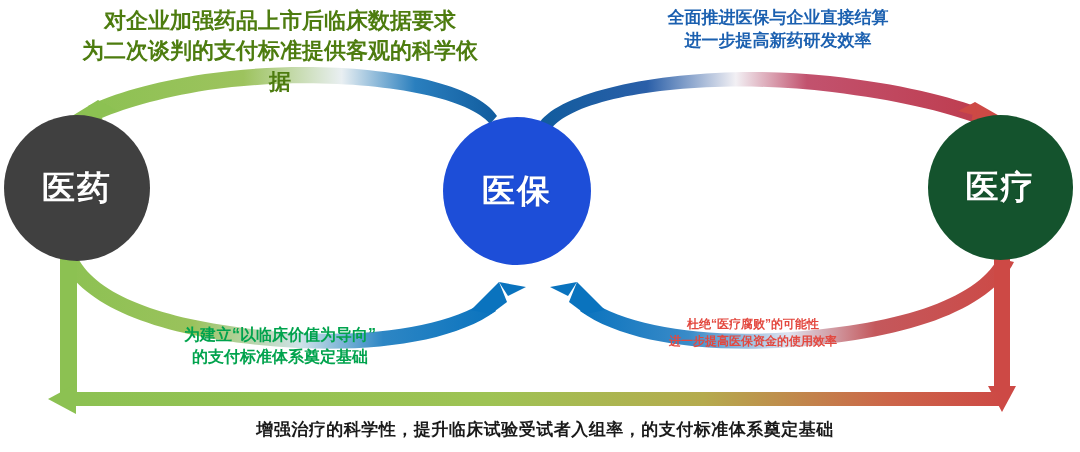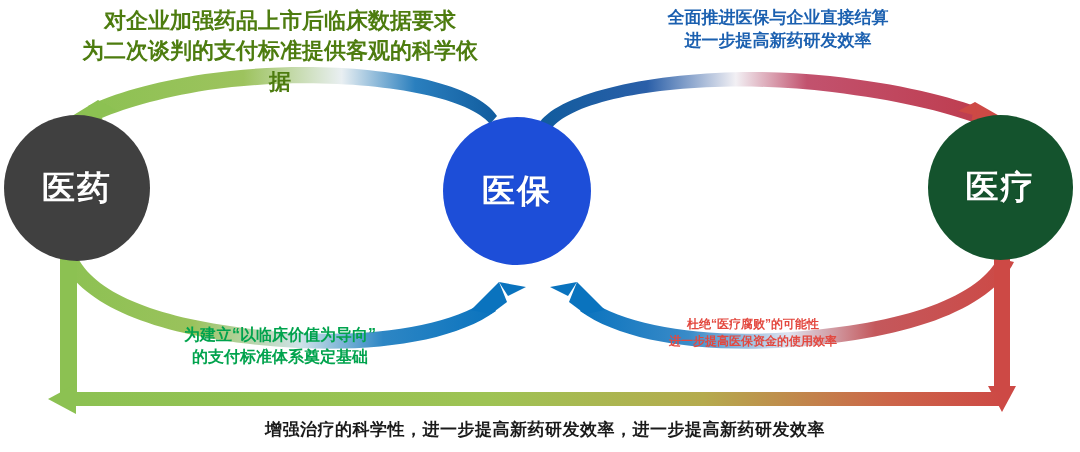--- a/index.html
+++ b/index.html
@@ -196,15 +196,15 @@
 
   <div class="caption" id="caption-top-right">全面推进医保与企业直接结算
 进一步提高新药研发效率</div>
 
   <div class="caption" id="caption-bottom-left">为建立“以临床价值为导向”
 的支付标准体系奠定基础</div>
 
   <div class="caption" id="caption-bottom-right">杜绝“医疗腐败”的可能性
 进一步提高医保资金的使用效率</div>
 
-  <div class="caption" id="caption-footer">增强治疗的科学性，进一步提高新药研发效率，进一步提高新药研发效率</div>
+  <div class="caption" id="caption-footer">增强治疗的科学性，提升临床试验受试者入组率，的支付标准体系奠定基础</div>
 
 </div>
 
 </body></html>

